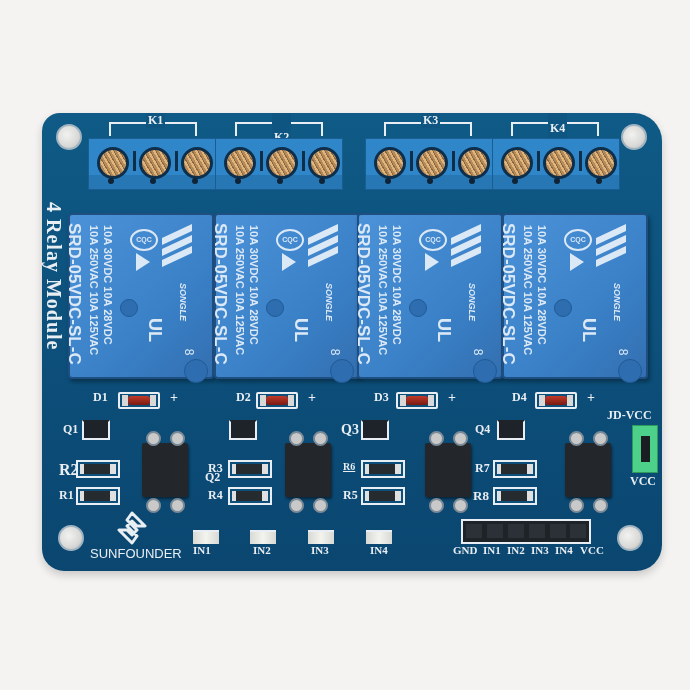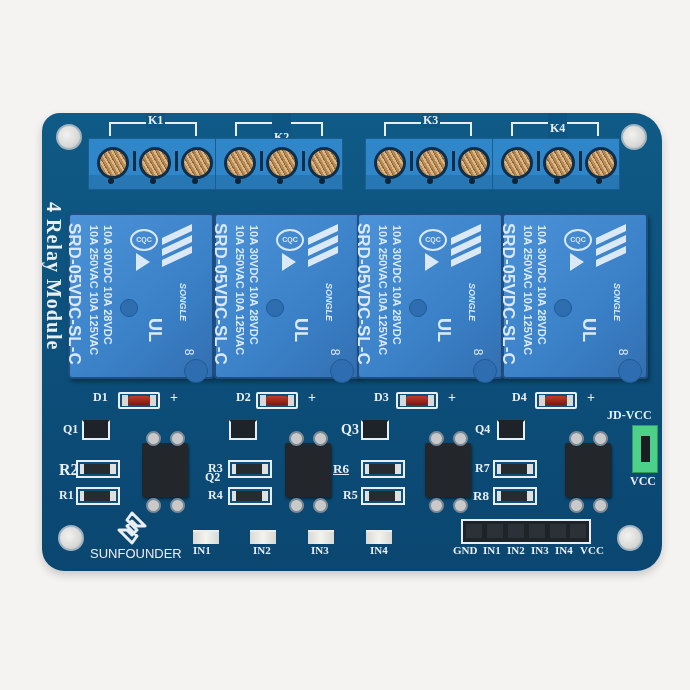--- a/index.html
+++ b/index.html
@@ -219,21 +219,21 @@
     <div class="rp" style="left:2px"></div>
     <div class="rb"></div>
     <div class="rp" style="right:2px"></div>
   </div>
 <span class="silk" style="left:208px;top:461px;font-size:12px;">R3</span>
 <div class="res" style="left:228px;top:460px;">
     <div class="rp" style="left:2px"></div>
     <div class="rb"></div>
     <div class="rp" style="right:2px"></div>
   </div>
-<span class="silk" style="left:333px;top:461px;font-size:13px;text-decoration:underline;">R6</span>
+<span class="silk" style="left:343px;top:461px;font-size:10px;text-decoration:underline;">R6</span>
 <div class="res" style="left:361px;top:460px;">
     <div class="rp" style="left:2px"></div>
     <div class="rb"></div>
     <div class="rp" style="right:2px"></div>
   </div>
 <span class="silk" style="left:475px;top:461px;font-size:12px;">R7</span>
 <div class="res" style="left:493px;top:460px;">
     <div class="rp" style="left:2px"></div>
     <div class="rb"></div>
     <div class="rp" style="right:2px"></div>

